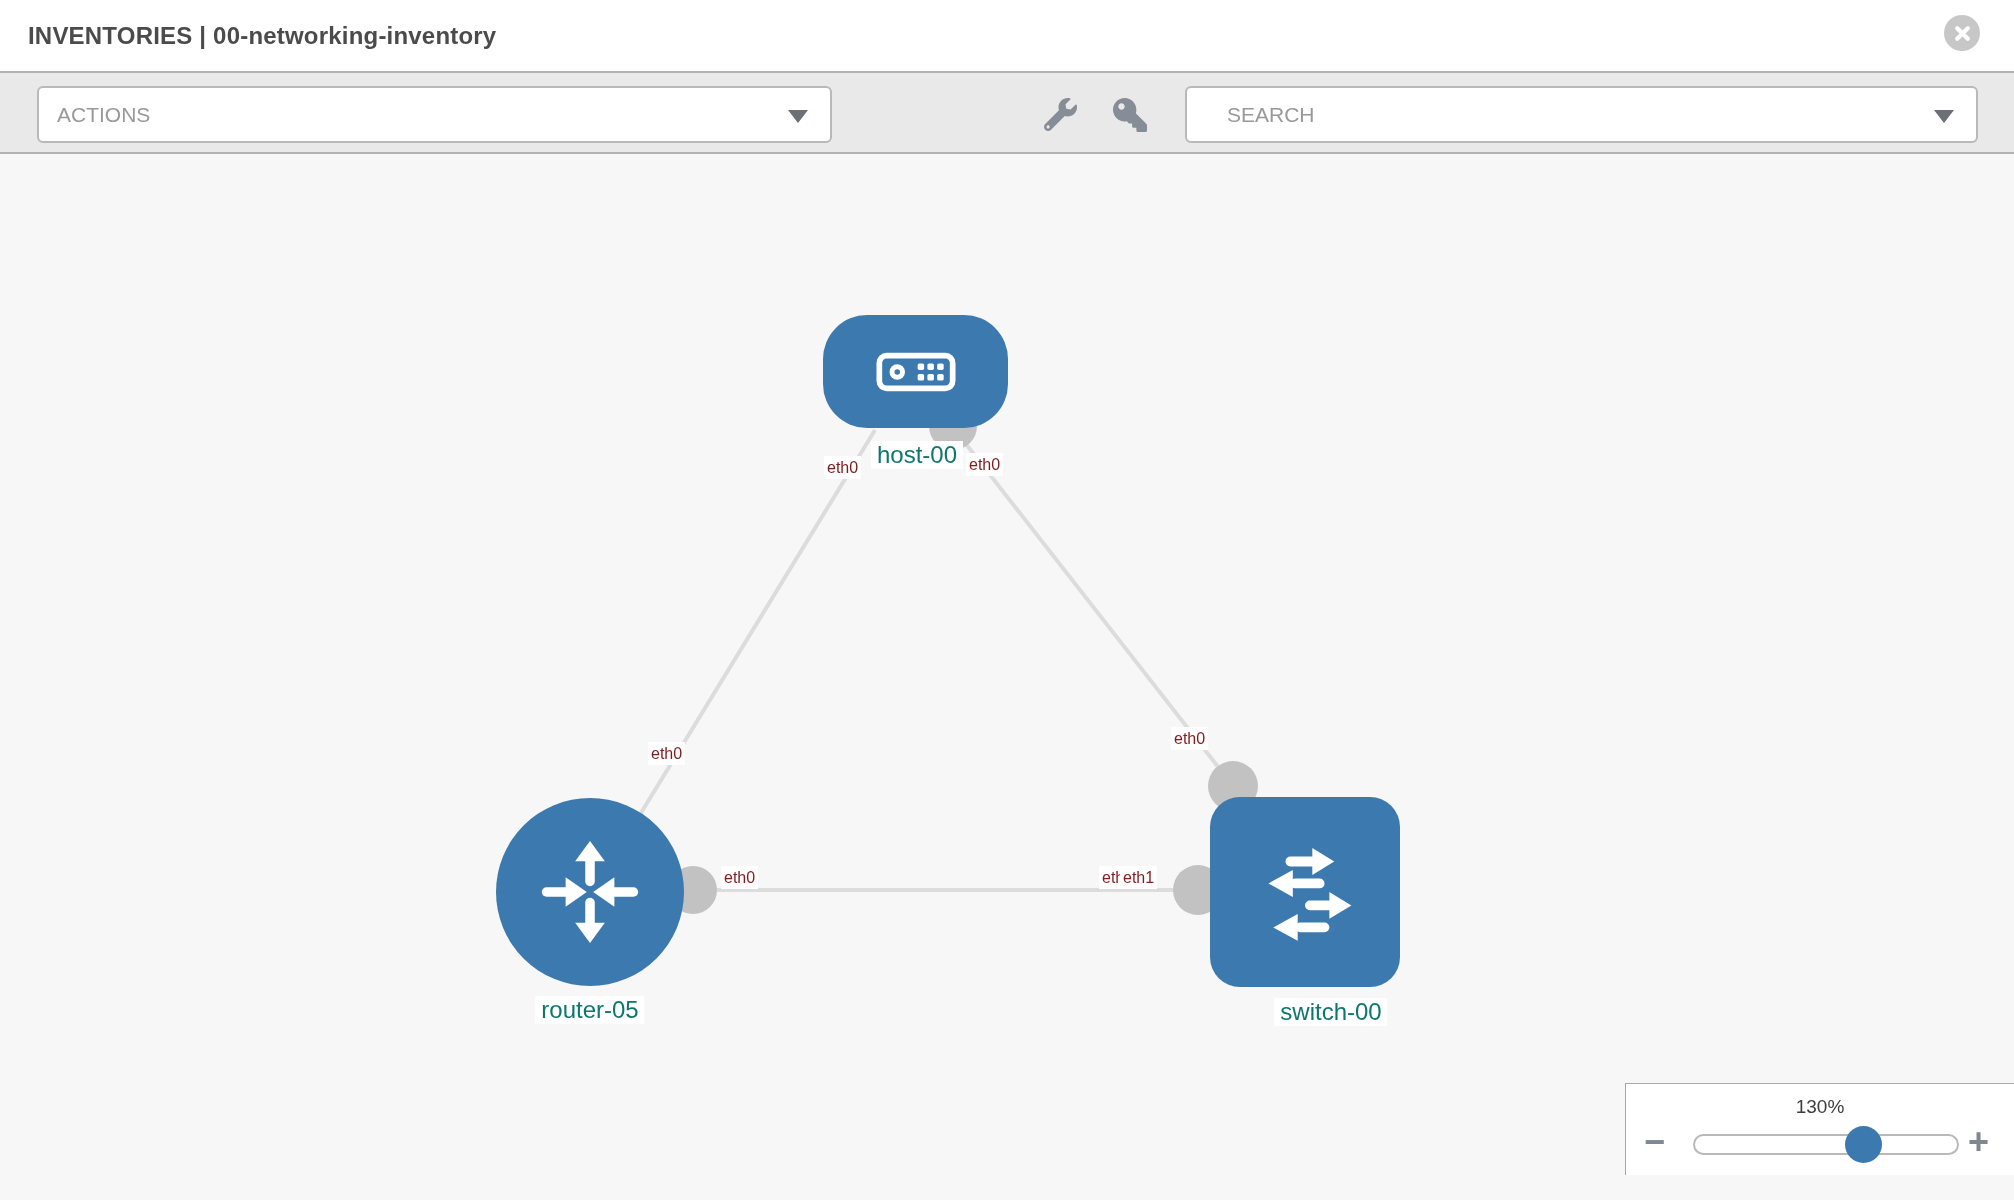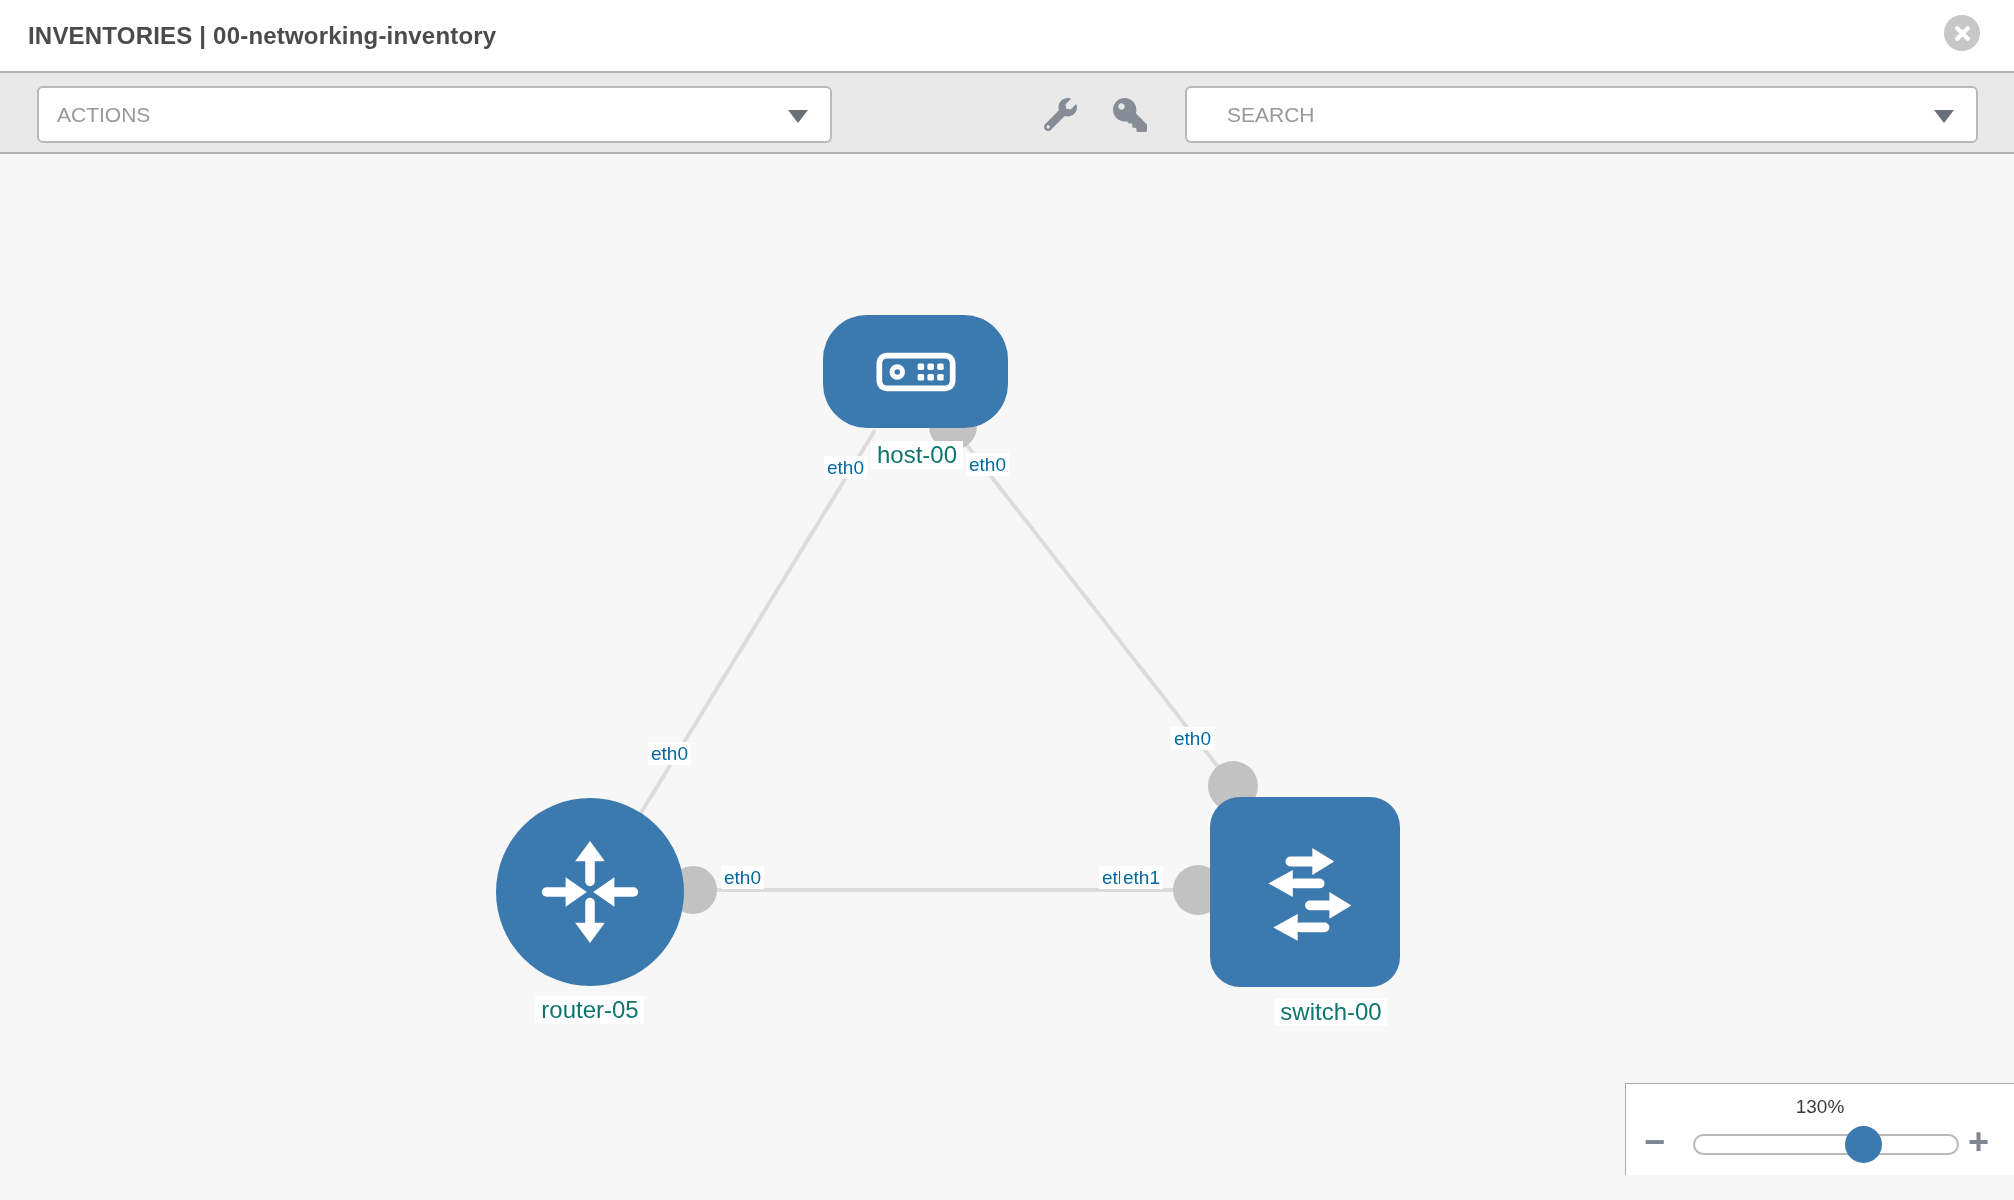--- a/index.html
+++ b/index.html
@@ -59,22 +59,22 @@
 
   .node-label {
     position:absolute; transform:translateX(-50%); background:#fff; color:#0f766e;
     font-size:24px; line-height:28px; padding:0 6px; white-space:nowrap;
   }
   .lbl-host   { left:917px;  top:287px; }
   .lbl-router { left:590px;  top:842px; }
   .lbl-switch { left:1303px; top:844px;margin-left:28px; }
 
   .if-label {
-    position:absolute; background:#fff; color:#0369a1;
-    font-size:19px; line-height:23px; padding:0 3px; white-space:nowrap;
+    position:absolute; background:#fff; color:#7f1d1d;
+    font-size:16px; line-height:23px; padding:0 3px; white-space:nowrap;
   }
   .if-host-l   { left:824px;  top:302px; }
   .if-host-r   { left:966px;  top:299px; }
   .if-router-1 { left:648px;  top:588px; }
   .if-switch-2 { left:1171px; top:573px; }
   .if-router-3 { left:721px;  top:712px; }
   .if-eth0-hid { left:1099px; top:712px; }
   .if-eth1     { left:1120px; top:712px; }
 
   

